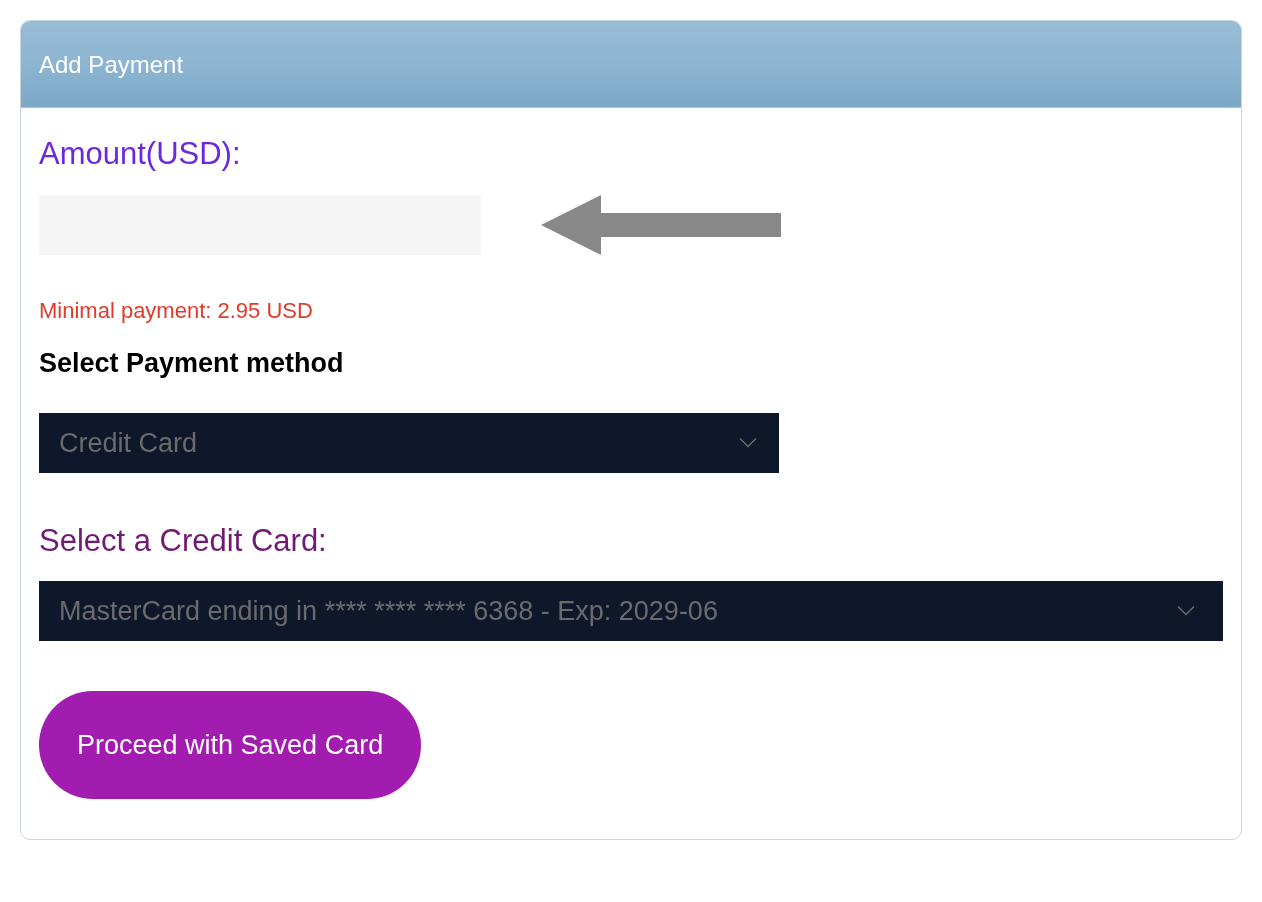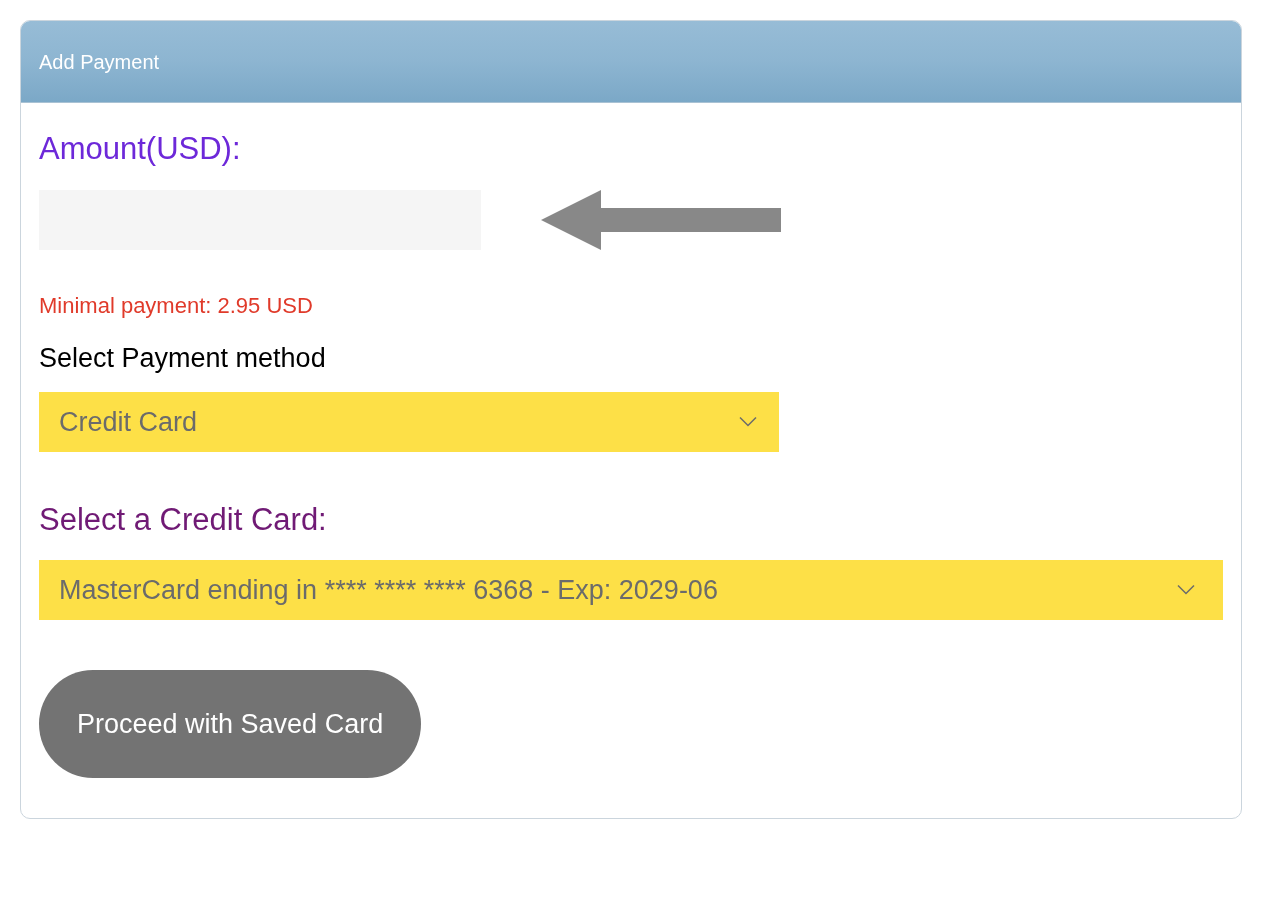--- a/index.html
+++ b/index.html
@@ -15,21 +15,21 @@
     .panel {
       border: 1px solid #cbd5dd;
       border-radius: 10px;
       overflow: hidden;
       background: #ffffff;
       max-width: 1222px;
     }
     .panel-header {
       background: linear-gradient(to bottom, #97bcd6 0%, #8db5d1 50%, #7ba8c7 100%);
       color: #ffffff;
-      font-size: 20px;
+      font-size: 24px;
       font-weight: 400;
       padding: 30px 18px 28px 18px;
       border-bottom: 1px solid #a9c2d4;
     }
     .panel-body {
       padding: 28px 18px 40px 18px;
     }
     .amount-label {
       font-size: 31px;
       color: #6d28d9;
@@ -56,31 +56,31 @@
     }
     .min-payment {
       color: #e03a2a;
       font-size: 22px;
       font-weight: 400;
       margin-bottom: 24px;
     }
     .method-label {
       font-size: 27px;
       color: #000000;
-      font-weight: 400;
-      margin-bottom: 18px;
+      font-weight: 700;
+      margin-bottom: 34px;
     }
     .select-wrap {
       position: relative;
       margin-bottom: 50px;
     }
     .select-box {
       width: 740px;
       height: 60px;
-      background: #fde047;
+      background: #0f172a;
       border: none;
       font-size: 27px;
       color: #6b6b6b;
       padding: 0 50px 0 20px;
       appearance: none;
       -webkit-appearance: none;
       cursor: pointer;
       font-family: inherit;
     }
     .select-wrap.full .select-box {
@@ -101,21 +101,21 @@
     .card-section-label {
       font-size: 31px;
       color: #701a75;
       font-weight: 400;
       margin-bottom: 22px;
     }
     .select-wrap.last {
       margin-bottom: 50px;
     }
     .proceed-btn {
-      background: #737373;
+      background: #a21caf;
       color: #ffffff;
       border: none;
       border-radius: 55px;
       height: 108px;
       padding: 0 38px;
       font-size: 27px;
       font-weight: 400;
       cursor: pointer;
       font-family: inherit;
     }

